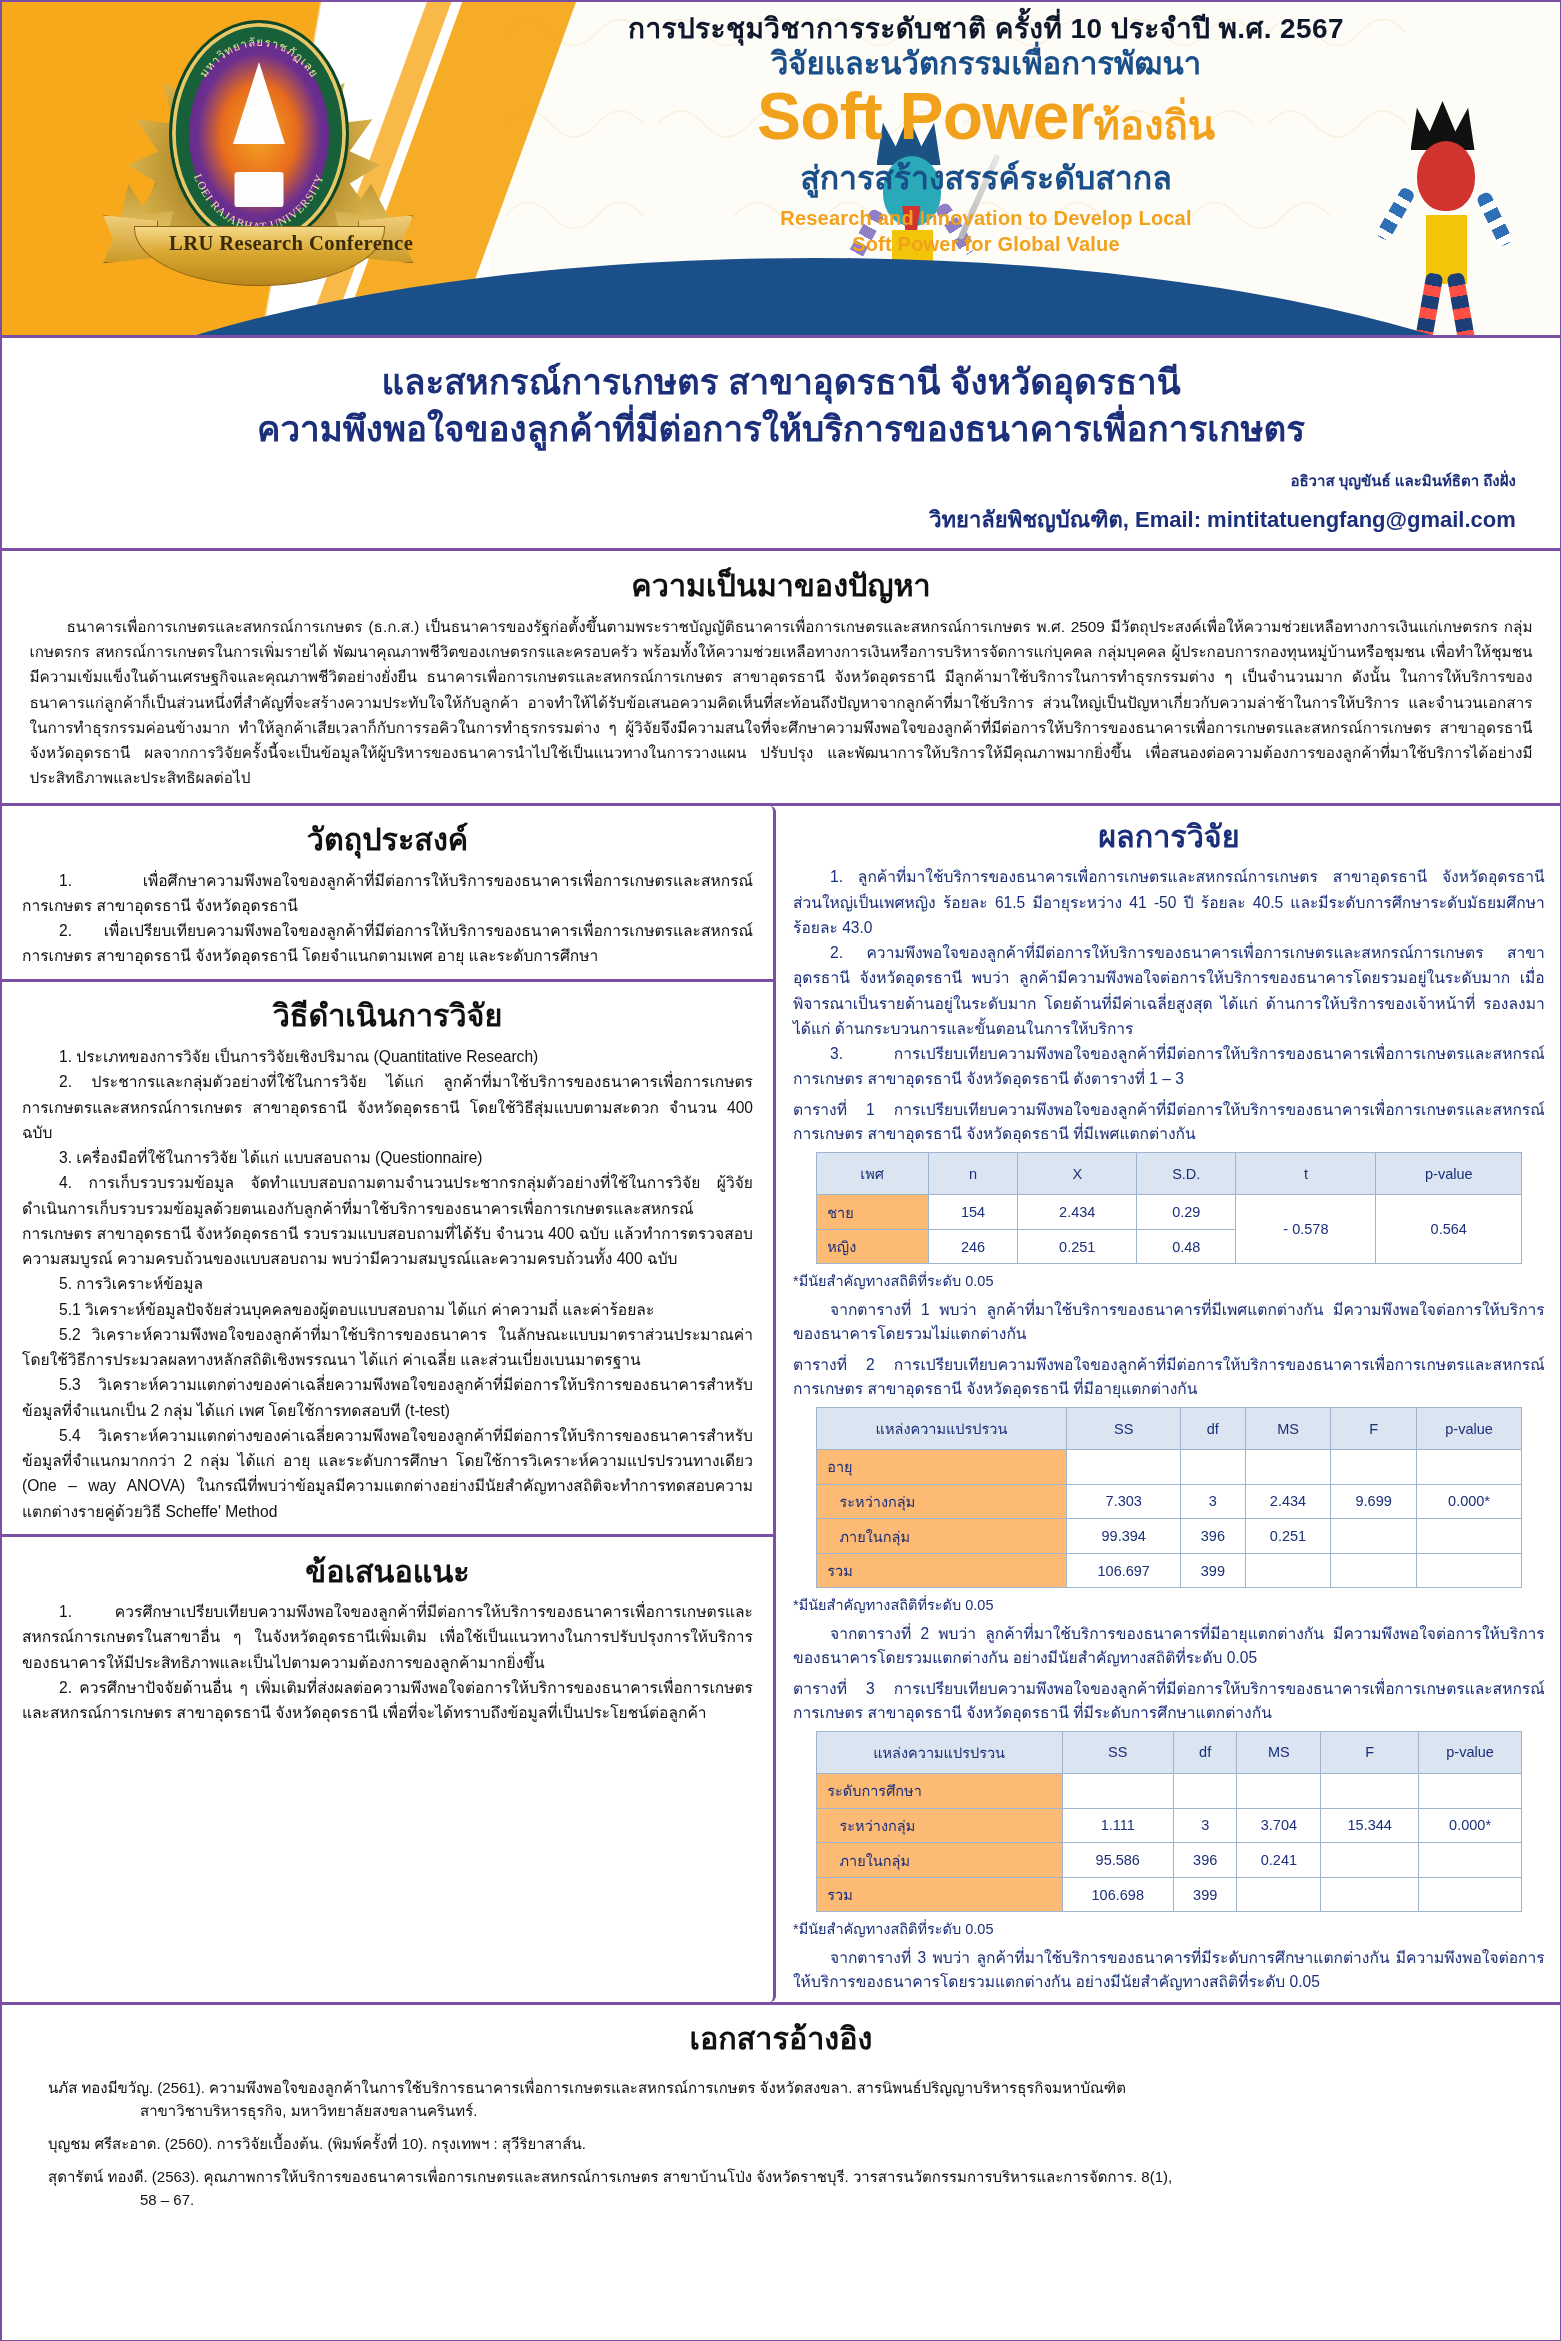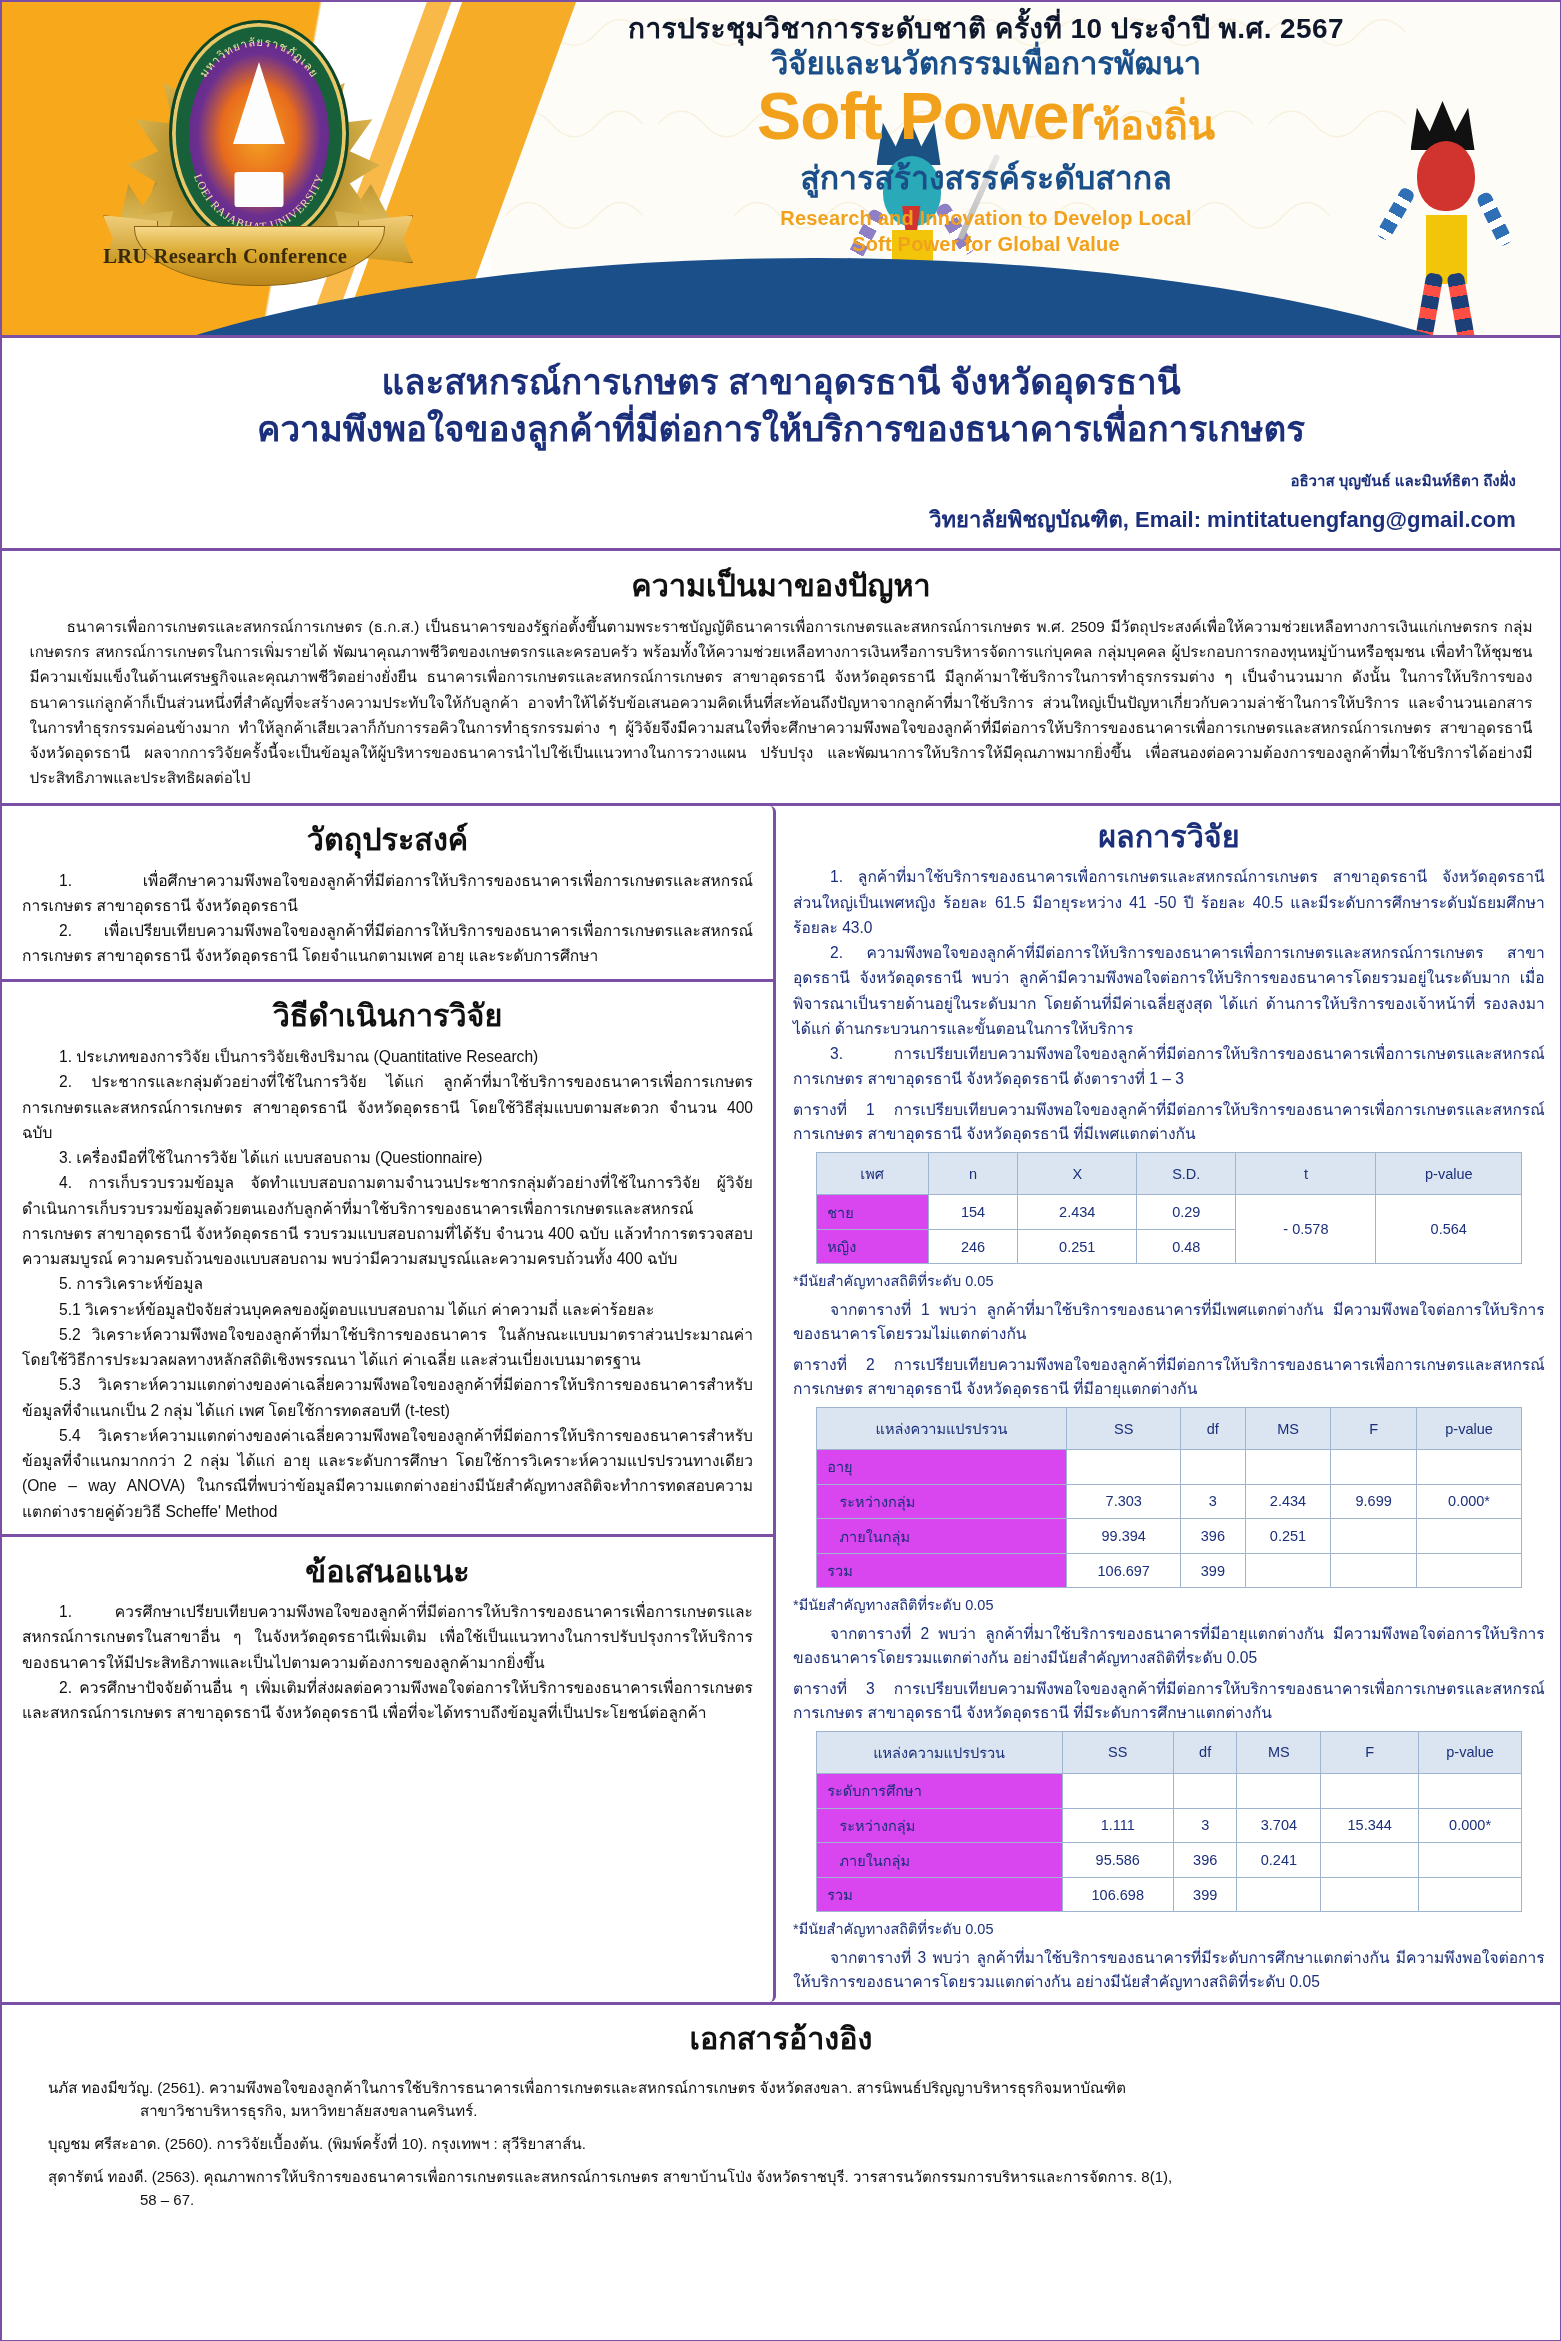--- a/index.html
+++ b/index.html
@@ -157,23 +157,23 @@
     position: absolute;
     top: 4.6px;
     width: 53px; height: 46px;
     background: linear-gradient(180deg, #f0cd7a 0%, #c99a26 100%);
     border: 1.5px solid #8a6316;
   }
   .ribbon-tail-l { left: 0; clip-path: polygon(0 0, 100% 12%, 100% 88%, 0 100%, 18% 50%); }
   .ribbon-tail-r { right: 0; clip-path: polygon(0 12%, 100% 0, 82% 50%, 100% 100%, 0 88%); }
   .ribbon-label {
     position: absolute;
-    left: 0; top: 34px;
+    left: 0; top: 21px;
     width: 310px;
-    text-align: left;
+    text-align: right;
     font-family: "Liberation Serif", serif;
     font-weight: bold;
     font-size: 20.6px;
     color: #3a2a08;
     letter-spacing: 0.4px;
   }
   .crown-flame {
     position: absolute;
     left: 23px; top: 137px;
     width: 282px; height: 92px;
@@ -348,21 +348,21 @@
     padding: 5.3px 6.1px;
     text-align: center;
     font-weight: normal;
   }
   .stat-table thead th {
     background: #dbe5f1;
     font-weight: normal;
     height: 30.5px;
   }
   .stat-table td.rowhead {
-    background: #d946ef;
+    background: #fdba74;
     text-align: left;
     padding-left: 10.7px;
   }
   .stat-table td.rowhead.sub { padding-left: 23px; }
   .tbl-caption {
     font-size: 15.6px;
     color: #1b2f7a;
     line-height: 1.55;
     text-align: justify;
     margin-top: 6.1px;

